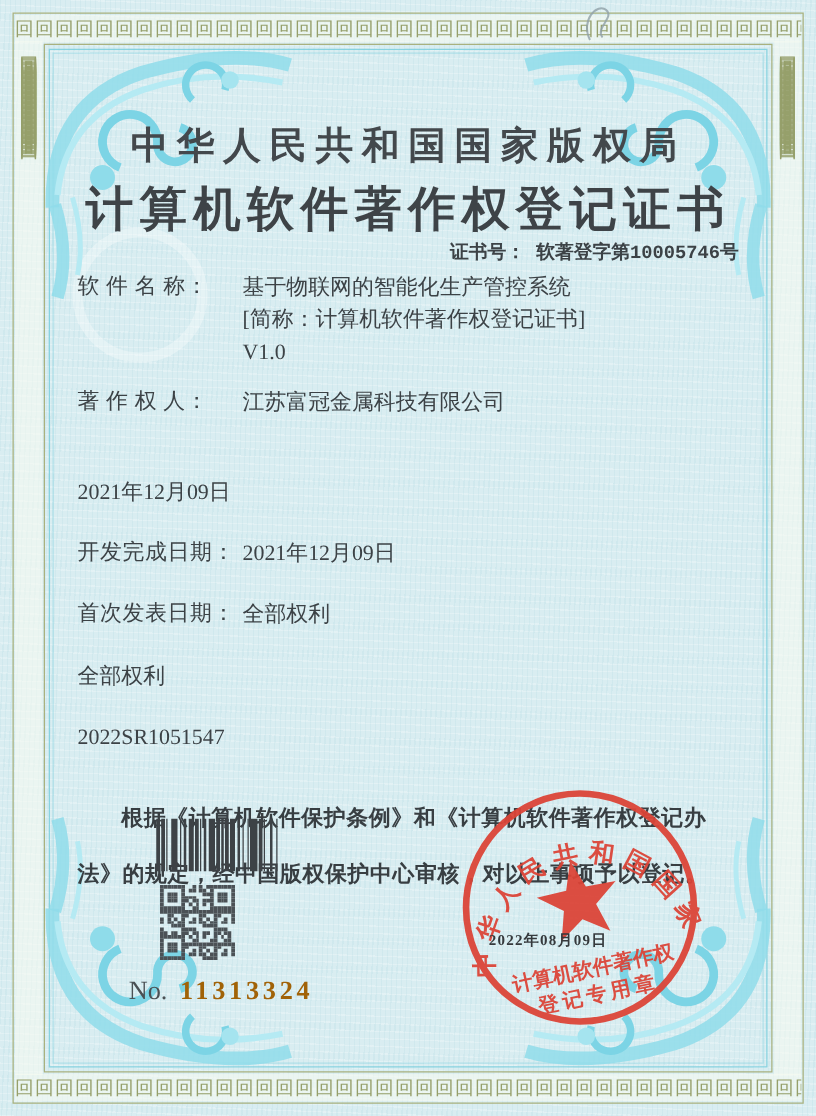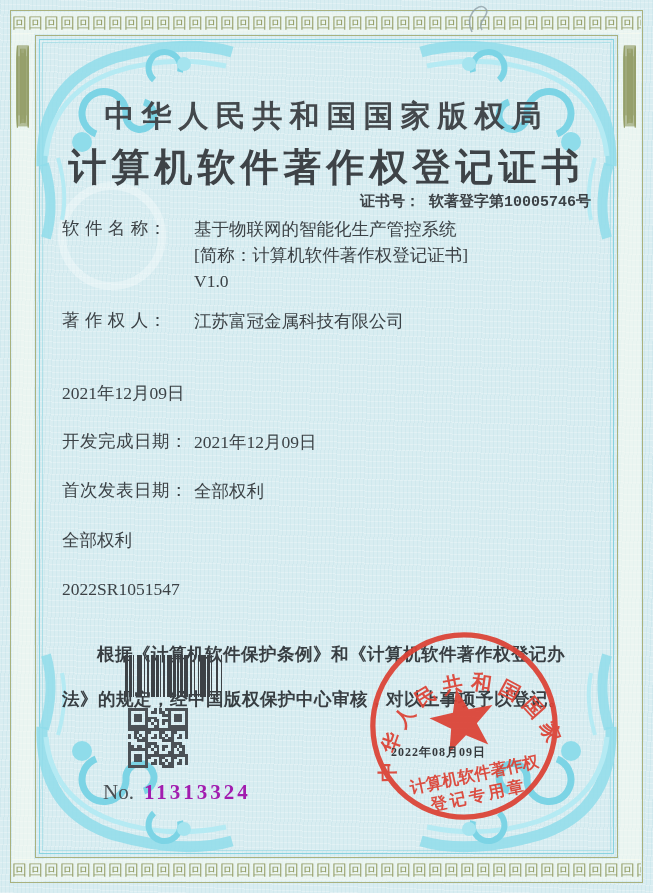--- a/index.html
+++ b/index.html
@@ -55,21 +55,21 @@
   }
   
   .barcode{position:absolute;left:125px;top:655px;height:42px;display:flex;align-items:stretch;}
   .barcode .bar{background:#3d4246;}
   .barcode .sp{background:transparent;}
   .qrcode{position:absolute;left:128px;top:708px;width:60px;height:60px;
     display:grid;grid-template-columns:repeat(21,1fr);grid-template-rows:repeat(21,1fr);}
   .qrcode .on{background:#4b5156;}
   .serial{position:absolute;left:103px;top:780px;font-size:21px;}
   .serial .pfx{color:#4a5054;margin-right:10px;}
-  .serial .num{color:#a21caf;letter-spacing:3px;font-weight:600;}
+  .serial .num{color:#a16207;letter-spacing:3px;font-weight:600;}
   
   .seal{position:absolute;left:358px;top:620px;width:212px;height:212px;transform:rotate(-12deg);opacity:.94;}
   .issue-date{position:absolute;left:391px;top:744px;font-size:12px;font-weight:700;
     letter-spacing:1px;color:#35393c;}
   .pen-mark{position:absolute;left:458px;top:0;}
   .watermark{position:absolute;left:58px;top:182px;width:92px;height:92px;border-radius:50%;
     border:8px solid rgba(255,255,255,.55);opacity:.6;}
 </style>
 </head>
 <body>

